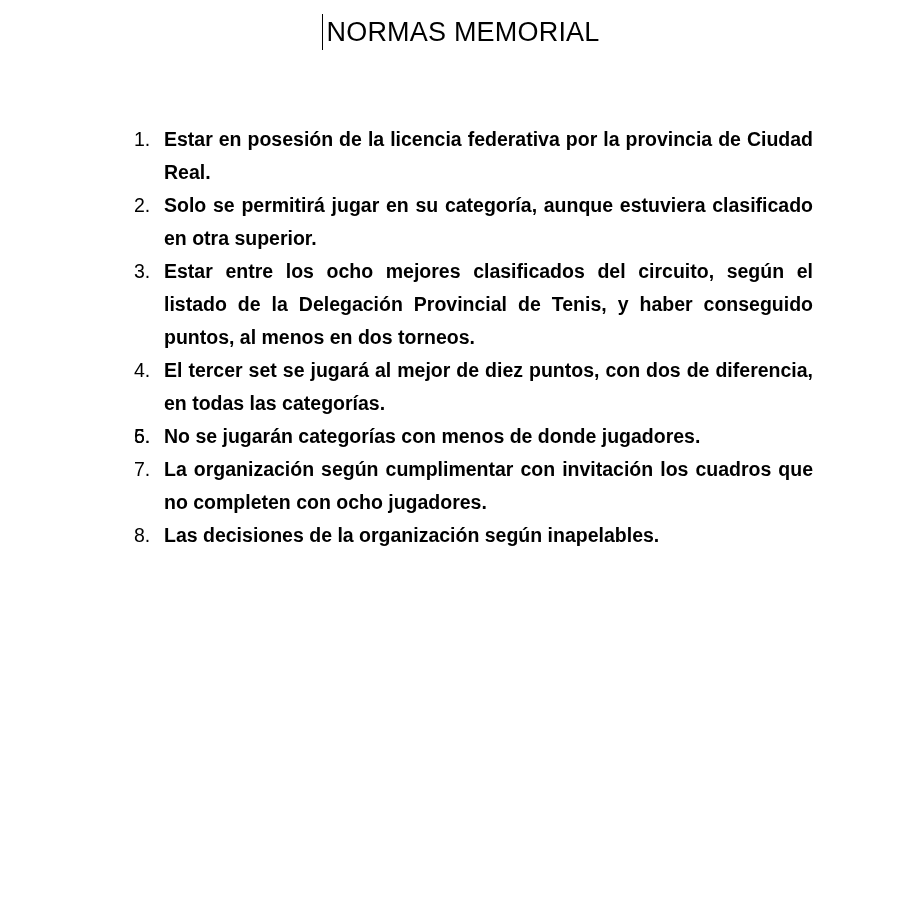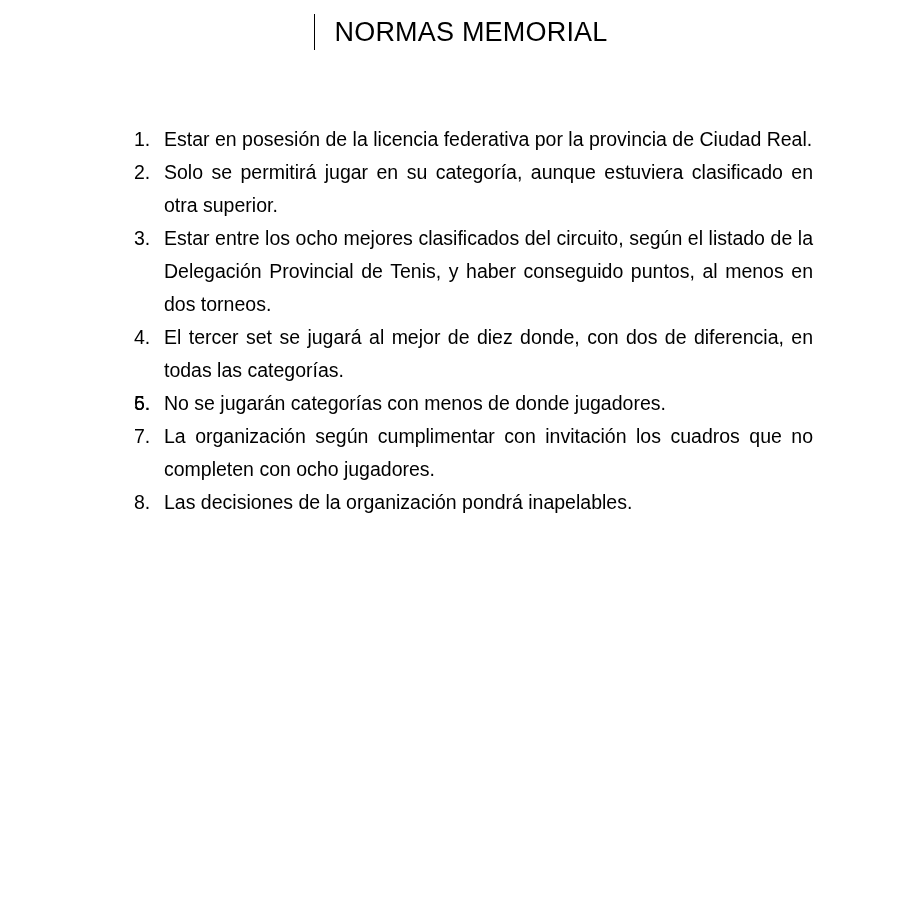--- a/index.html
+++ b/index.html
@@ -28,21 +28,21 @@
       left: 0;
       width: 924px;
       text-align: center;
     }
     .title {
       display: inline-block;
       position: relative;
       font-size: 27px;
       line-height: 36px;
       letter-spacing: 0.2px;
-      padding-left: 18px;
+      padding-left: 2px;
     }
     .caret {
       position: absolute;
       left: -2px;
       top: 0;
       width: 1px;
       height: 36px;
       background: #000000;
     }
     .rules {
@@ -62,20 +62,21 @@
       text-align: justify;
     }
     .rule-num {
       position: absolute;
       left: 0;
       top: 0;
     }
     .rule-text {
       display: block;
       text-align: justify;
+      font-weight: bold;
     }
     .rule-extra {
       display: block;
       text-align: justify;
     }
   </style>
 </head>
 <body>
 
 <div class="page">
@@ -95,32 +96,32 @@
     <li class="rule">
       <span class="rule-num">2.</span>
       <span class="rule-text">Solo se permitirá jugar en su categoría, aunque estuviera clasificado en otra superior.</span>
     </li>
     <li class="rule">
       <span class="rule-num">3.</span>
       <span class="rule-text">Estar entre los ocho mejores clasificados del circuito, según el listado de la Delegación Provincial de Tenis, y haber conseguido puntos, al menos en dos torneos.</span>
     </li>
     <li class="rule">
       <span class="rule-num">4.</span>
-      <span class="rule-text">El tercer set se jugará al mejor de diez donde, con dos de diferencia, en todas las categorías.</span>
+      <span class="rule-text">El tercer set se jugará al mejor de diez puntos, con dos de diferencia, en todas las categorías.</span>
     </li>
     <li class="rule">
       <span class="rule-num">5.</span>
     </li>
     <li class="rule">
       <span class="rule-num">6.</span>
       <span class="rule-text">No se jugarán categorías con menos de donde jugadores.</span>
     </li>
     <li class="rule">
       <span class="rule-num">7.</span>
       <span class="rule-text">La organización según cumplimentar con invitación los cuadros que no completen con ocho jugadores.</span>
     </li>
     <li class="rule">
       <span class="rule-num">8.</span>
-      <span class="rule-text">Las decisiones de la organización pondrá inapelables.</span>
+      <span class="rule-text">Las decisiones de la organización según inapelables.</span>
     </li>
   </ol>
 
 </div>
 
 </body></html>

